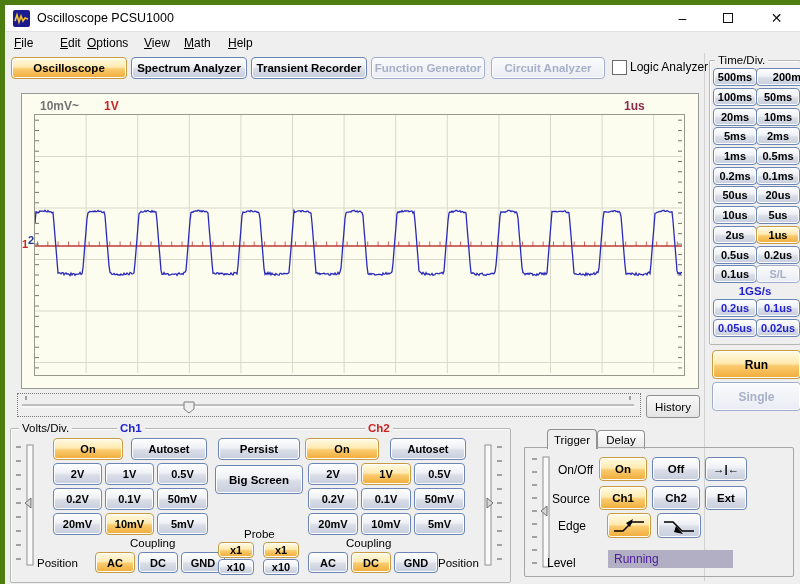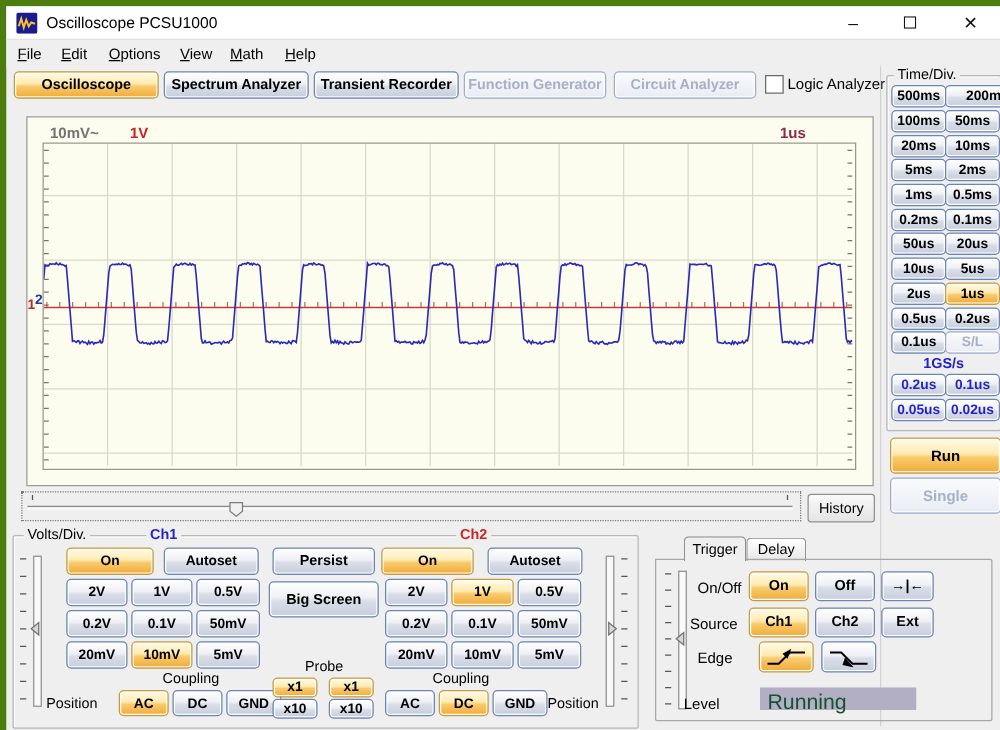--- a/index.html
+++ b/index.html
@@ -53,21 +53,21 @@
       <svg width="10" height="10">
         <rect x="0.5" y="0.5" width="9" height="9" fill="none" stroke="#111" stroke-width="1"></rect>
       </svg>
     </div>
     <div class="titlebtn" style="left:745px;width:53px;">✕</div>
   </div>
 
   <div class="abs" style="left:0;top:27px;width:798px;height:22px;background:#efefef;"></div>
   <span class="menu-item" style="left:9px;">
     <span class="u">F</span><span>ile</span></span>
-  <span class="menu-item" style="left:44px;">
+  <span class="menu-item" style="left:55px;">
     <span class="u">E</span><span>dit</span></span>
   <span class="menu-item" style="left:82px;">
     <span class="u">O</span><span>ptions</span></span>
   <span class="menu-item" style="left:139px;">
     <span class="u">V</span><span>iew</span></span>
   <span class="menu-item" style="left:179px;">
     <span class="u">M</span><span>ath</span></span>
   <span class="menu-item" style="left:223px;">
     <span class="u">H</span><span>elp</span></span>
 
@@ -262,16 +262,16 @@
   </div>
   <div class="gb" style="left:652px;top:508px;width:42px;height:23px;">
     <svg width="36" height="16">
       <polyline points="3,4 12,4 21,13 33,13" fill="none" stroke="#000" stroke-width="1.5"></polyline>
       <polygon points="15,8 22,16 13,14" fill="#000"></polygon>
     </svg>
   </div>
 
   <span class="lbl" style="left:542px;top:551px;font-size:12px;">Level</span>
   <div class="abs" style="left:603px;top:545px;width:125px;height:18px;background:#b2aec4;">
-    <span class="lbl" style="left:6px;top:2px;color:#14532d;font-size:17px;">Running</span>
+    <span class="lbl" style="left:6px;top:2px;color:#4c1d95;font-size:12px;">Running</span>
   </div>
 
 </div>
 
 </body></html>

